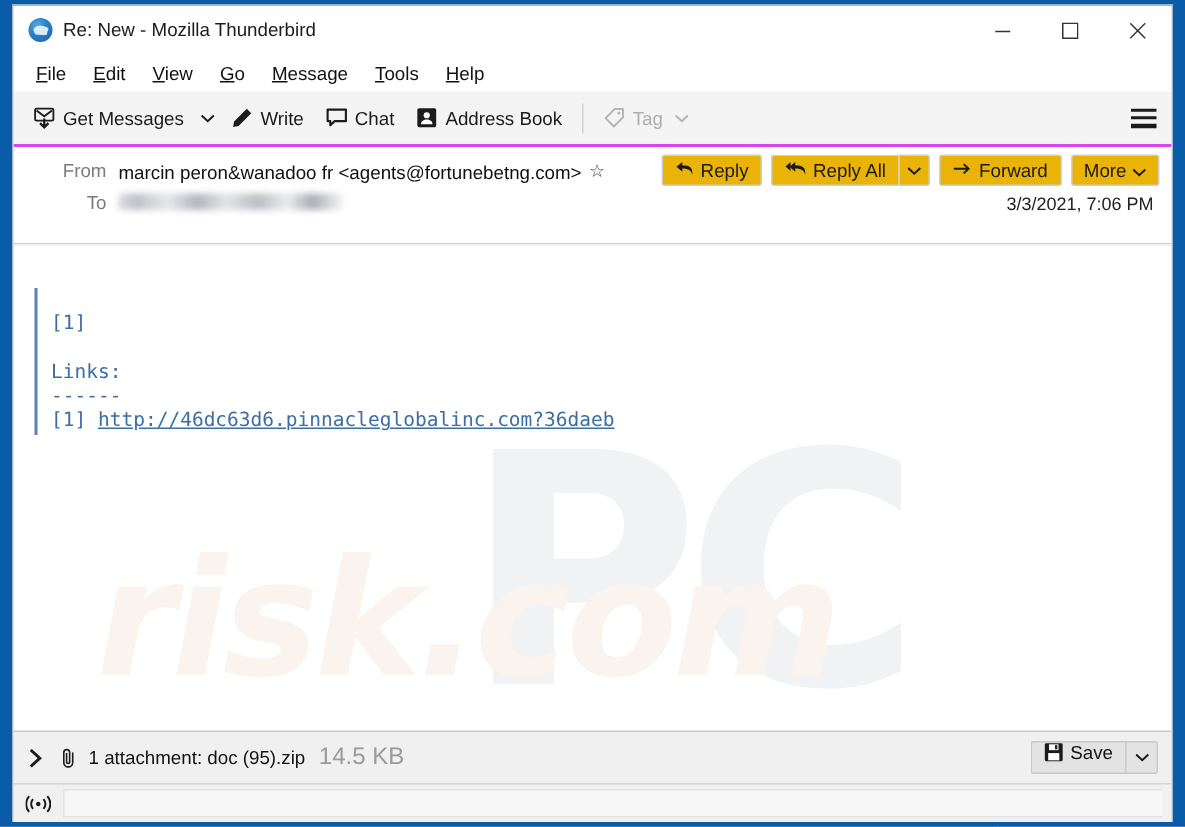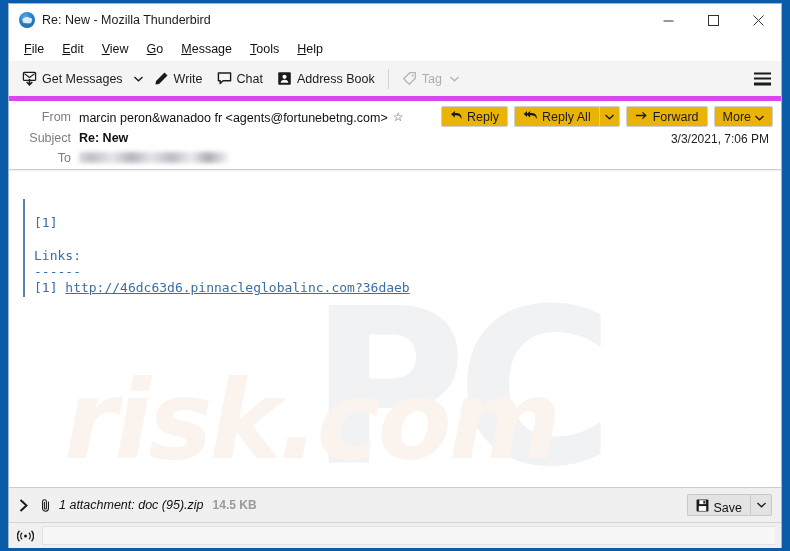--- a/index.html
+++ b/index.html
@@ -105,21 +105,21 @@
   .menuitem u { text-decoration: underline; }
 
   
   .maintoolbar {
     height: 35px;
     min-height: 35px;
     display: flex;
     align-items: center;
     padding: 0 6px;
     background: #f4f4f4;
-    border-bottom: 5px solid #d946ef;
+    border-bottom: 2px solid #d946ef;
     position: relative;
   }
   .tbtn {
     display: flex;
     align-items: center;
     gap: 5px;
     padding: 4px 7px;
     font-size: 12.5px;
     color: #1b1b1b;
     border-radius: 2px;
@@ -324,39 +324,37 @@
     font-weight: bold;
     margin-right: 10px;
     display: flex;
     align-items: center;
   }
   .att-clip { margin-right: 7px; display: flex; align-items: center; }
   .att-text {
     font-size: 12.5px;
     color: #121212;
     white-space: nowrap;
-    font-style: italic;
   }
   .att-size {
-    font-size: 12px;
+    font-size: 16px;
     color: #9a9a9a;
     margin-left: 9px;
     white-space: nowrap;
-    font-weight: bold;
   }
   .savebtn {
     position: absolute;
     right: 9px;
     display: flex;
     align-items: stretch;
     height: 22px;
   }
   .savebtn .main {
     display: flex;
-    align-items: flex-end;
+    align-items: flex-start;
     gap: 5px;
     background: #e3e3e3;
     border: 1px solid #c8c8c8;
     border-right: none;
     border-radius: 2px 0 0 2px;
     padding: 0 8px;
     font-size: 12.5px;
     color: #131313;
   }
   .savebtn .caret {
@@ -542,24 +540,20 @@
         </div>
       </div>
 
       <div class="hdrrow">
         <div class="hdrlabel">From</div>
         <div class="hdrvalue">
           <span>marcin peron&amp;wanadoo fr &lt;agents@fortunebetng.com&gt;</span><span class="star">☆</span>
         </div>
       </div>
 
-      <div class="hdrrow">
-        <div class="hdrlabel">Subject</div>
-        <div class="hdrvalue subject">Re: New</div>
-      </div>
 
       <div class="hdrrow">
         <div class="hdrlabel">To</div>
         <div class="hdrvalue">
           <span class="blurred"></span>
         </div>
       </div>
 
       <div class="msgdate">3/3/2021, 7:06 PM</div>
     </div>

